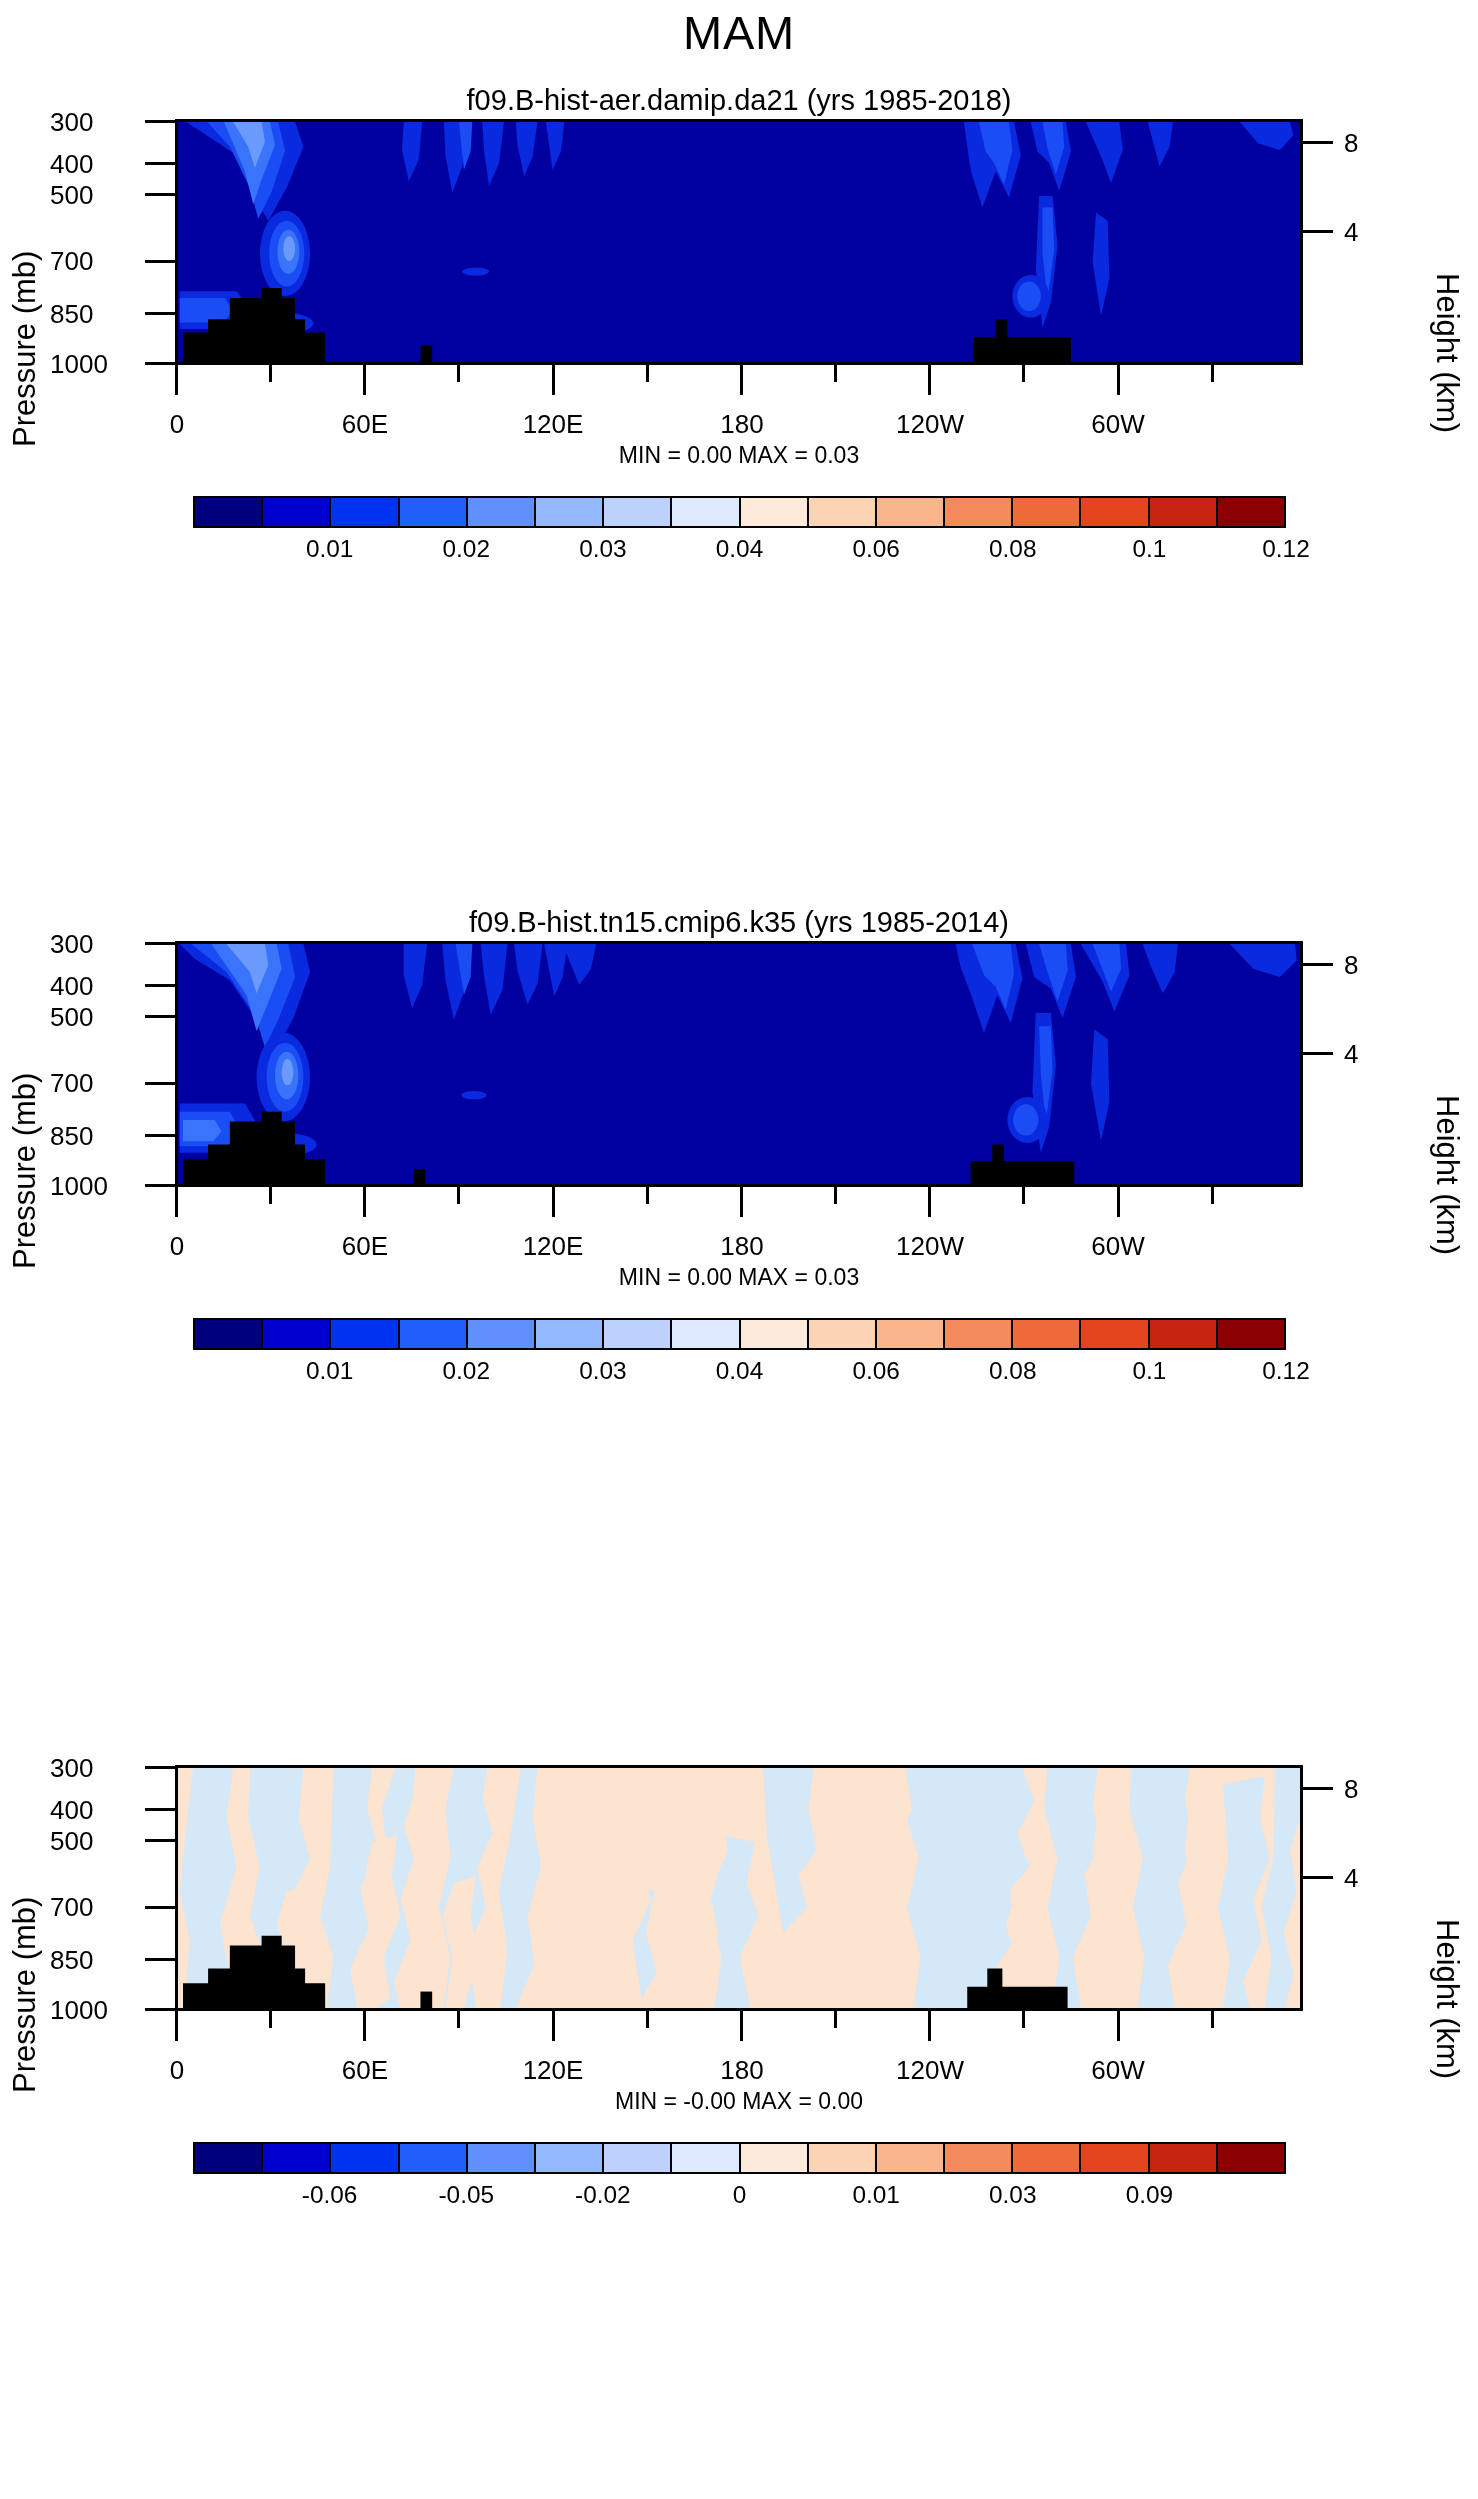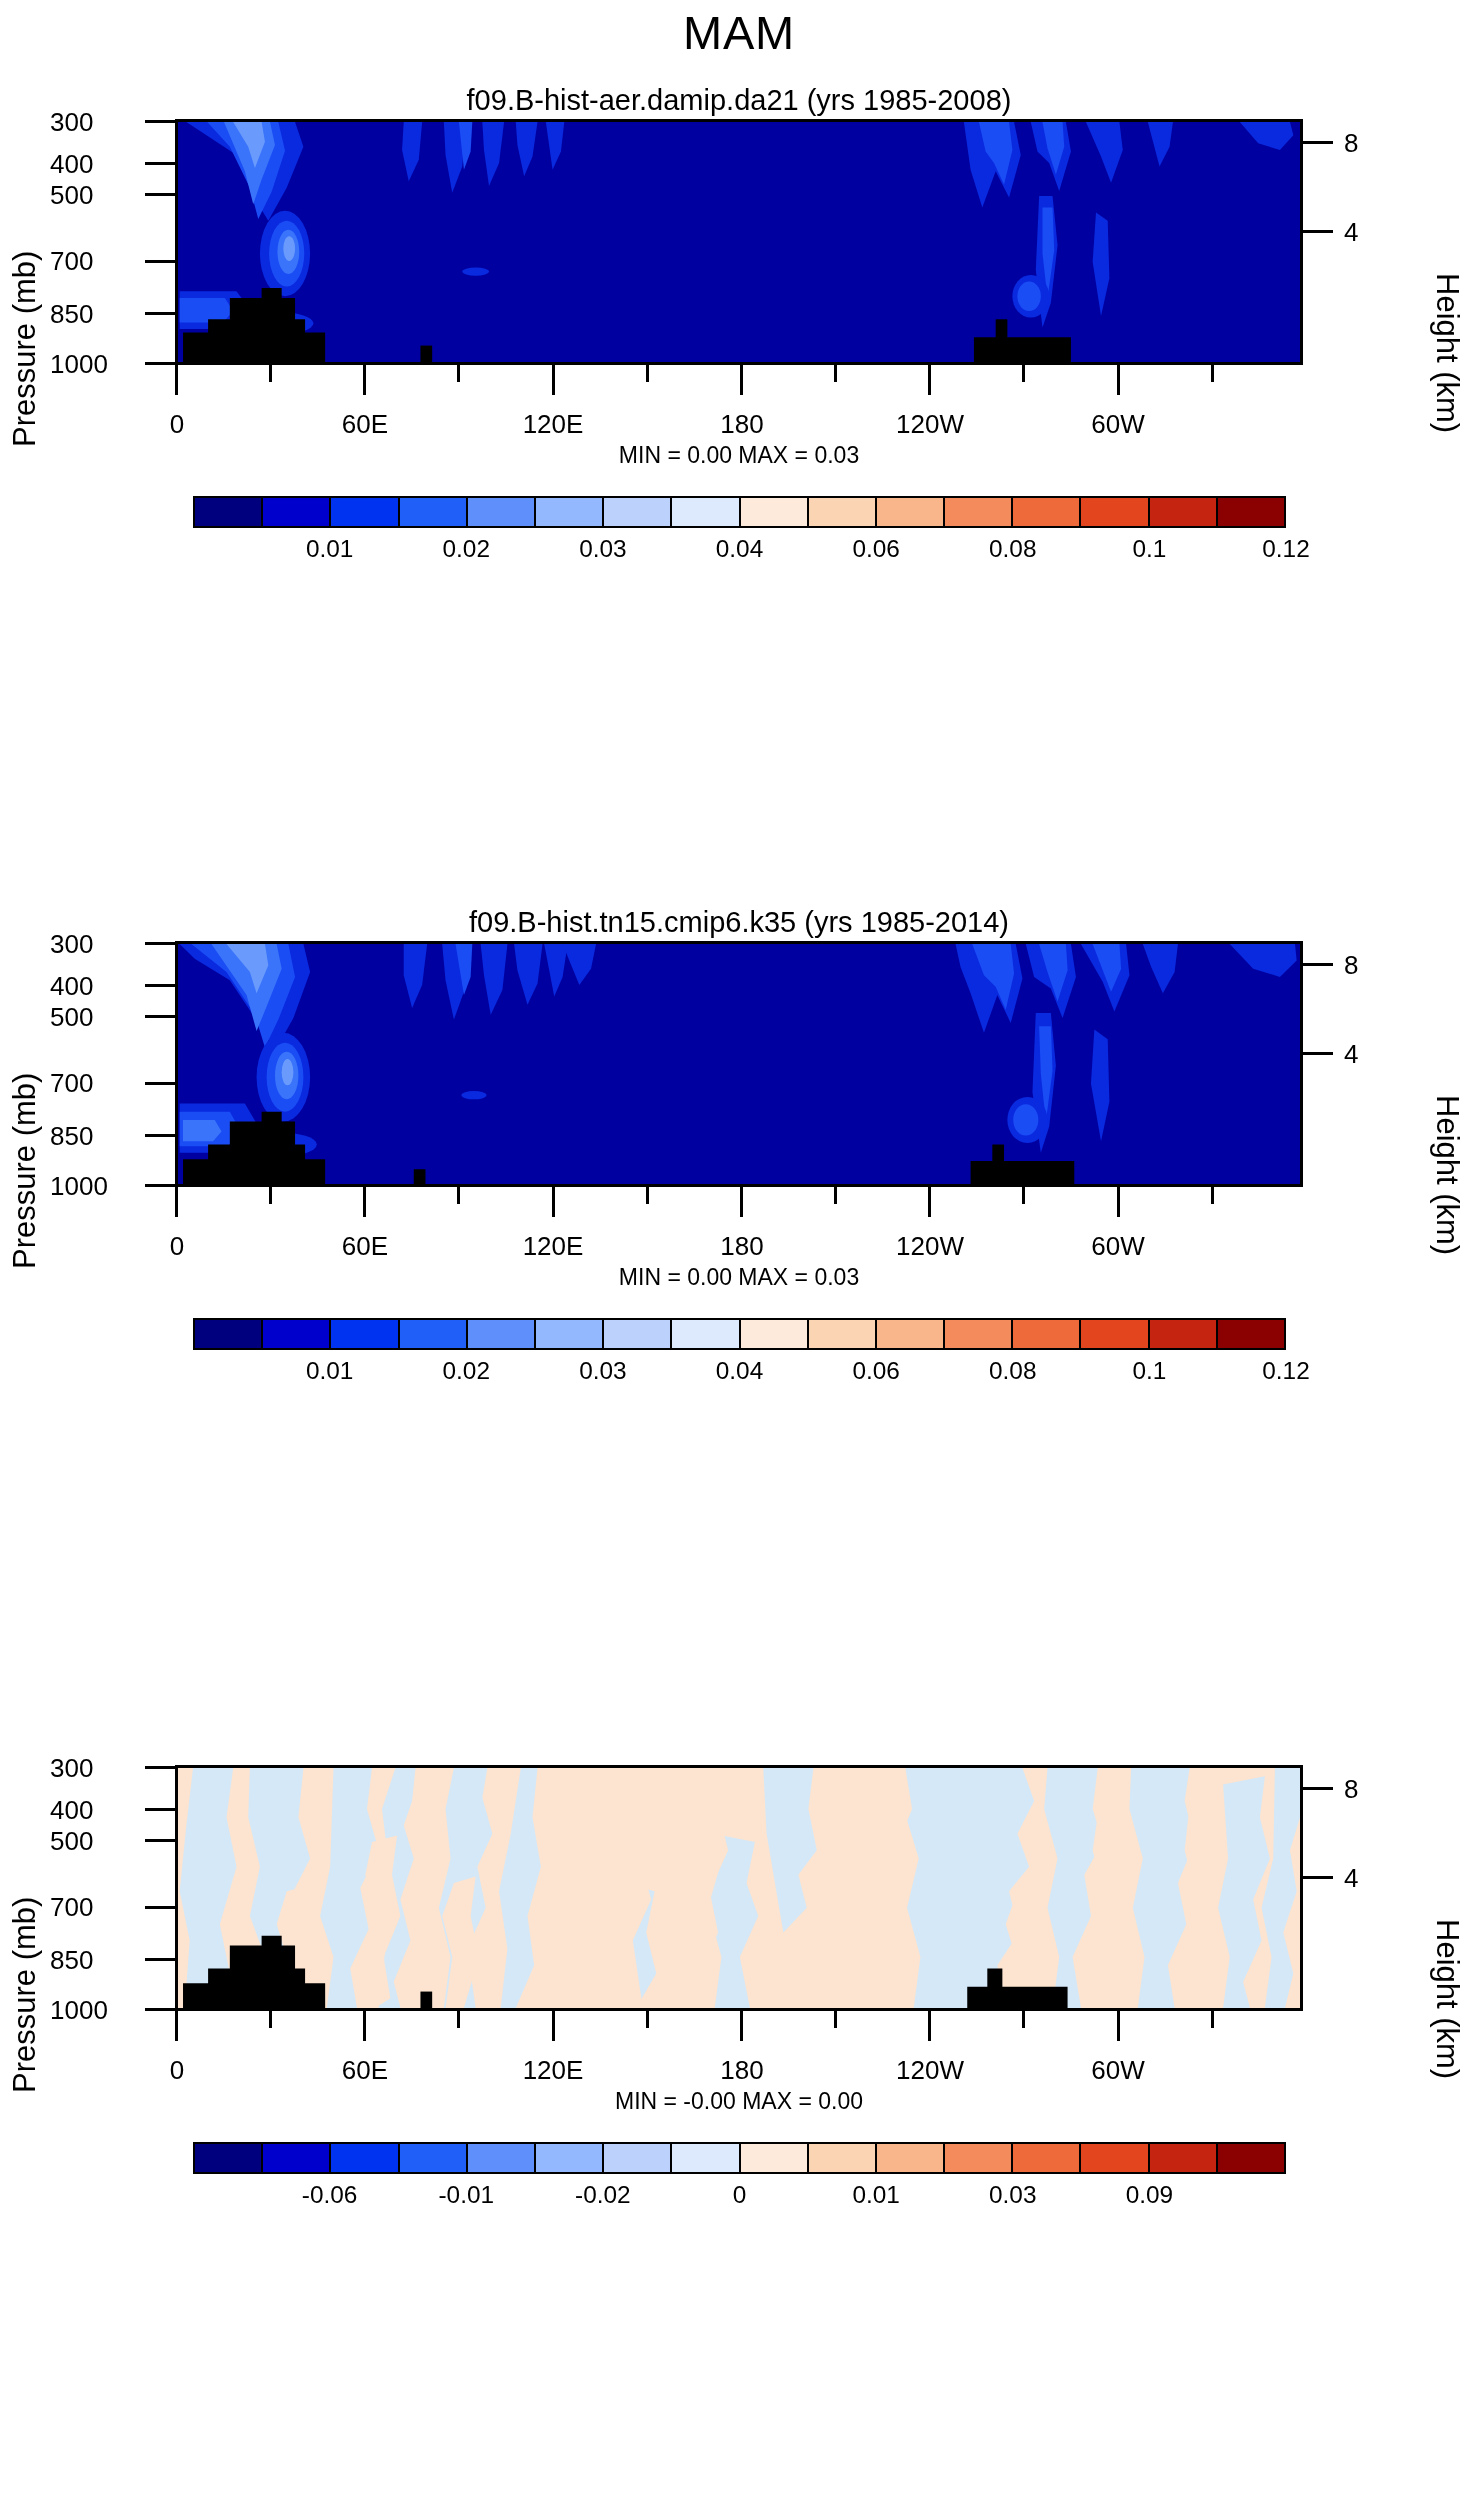--- a/index.html
+++ b/index.html
@@ -90,21 +90,21 @@
   }
 </style>
 </head>
 <body>
 
 <div class="fig">
 
   <div class="main-title">MAM</div>
 
   <div class="panel" style="top:84px;height:807px">
-    <div class="panel-title">f09.B-hist-aer.damip.da21 (yrs 1985-2008)</div>
+    <div class="panel-title">f09.B-hist-aer.damip.da21 (yrs 1985-2018)</div>
 
     <div class="subhead-left" style="left:178px; top:84px;">Cloud ice+liquid</div>
     <div class="subhead-right" style="left:1240px; top:84px;">g/kg</div>
 
     <div class="ylab-left" style="left:6.7px; top:126px; height:277px;">Pressure (mb)</div>
     <div class="ylab-right" style="left:1429px; top:135px; height:269px;">Height (km)</div>
 
     <div class="ytick-label" style="left:50px; top:38px;">300</div>
     <div class="ytick-label" style="left:50px; top:80px;">400</div>
     <div class="ytick-label" style="left:50px; top:111px;">500</div>
@@ -449,21 +449,21 @@
           <div class="cell" style="background: rgb(251, 212, 180);"></div>
           <div class="cell" style="background: rgb(248, 182, 138);"></div>
           <div class="cell" style="background: rgb(244, 139, 93);"></div>
           <div class="cell" style="background: rgb(239, 106, 58);"></div>
           <div class="cell" style="background: rgb(227, 69, 31);"></div>
           <div class="cell" style="background: rgb(197, 36, 16);"></div>
           <div class="cell" style="background: rgb(139, 0, 0);"></div>
         </div>
       <div class="cbar-ticks" style="top:39px; height:34px;">
           <div class="cbar-tick" style="left: 12.5%;">-0.06</div>
-          <div class="cbar-tick" style="left: 25%;">-0.01</div>
+          <div class="cbar-tick" style="left: 25%;">-0.05</div>
           <div class="cbar-tick" style="left: 37.5%;">-0.02</div>
           <div class="cbar-tick" style="left: 50%;">0</div>
           <div class="cbar-tick" style="left: 62.5%;">0.01</div>
           <div class="cbar-tick" style="left: 75%;">0.03</div>
           <div class="cbar-tick" style="left: 87.5%;">0.09</div>
         </div>
     </div>
   </div>
 
 </div>

